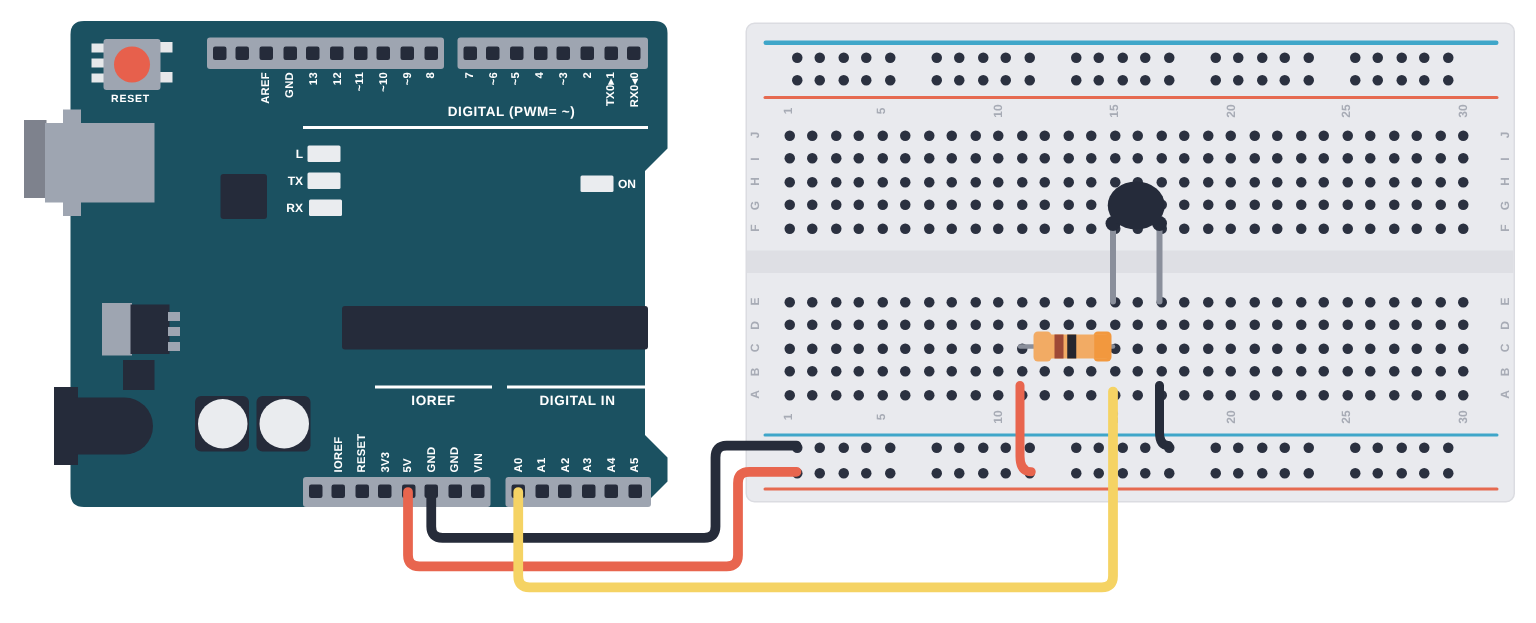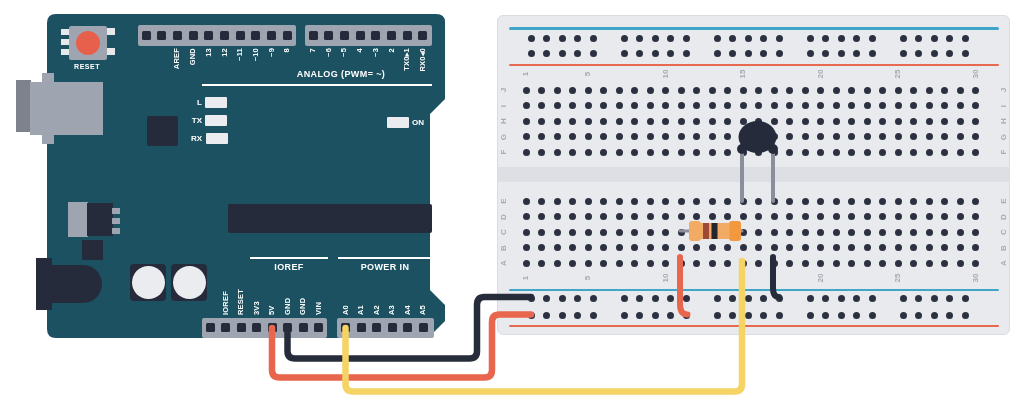--- a/index.html
+++ b/index.html
@@ -519,26 +519,26 @@
     <div class="abs dark" style="left:171px;top:264px;width:36px;height:37px;border-radius:4px;"></div>
     <div class="abs" style="left:172.5px;top:266px;width:33px;height:33px;border-radius:50%;background:#EAECEF;"></div>
 
     <div class="abs dark" style="left:228px;top:204px;width:204px;height:29px;border-radius:2px;"></div>
 
     <div class="strip" style="left:138px;top:25px;width:158px;height:21px;"></div>
     <div class="strip" style="left:305px;top:25px;width:127px;height:21px;"></div>
     <div class="strip" style="left:202px;top:318px;width:125px;height:20px;"></div>
     <div class="strip" style="left:337px;top:318px;width:97px;height:20px;"></div>
 
-    <div class="glabel" style="left:261px;top:69px;width:160px;">ANALOG (PWM=  ~)</div>
+    <div class="glabel" style="left:261px;top:69px;width:160px;">DIGITAL (PWM=  ~)</div>
     <div class="wline" style="left:202px;top:84px;width:230px;"></div>
     <div class="wline" style="left:250px;top:257px;width:78px;"></div>
     <div class="wline" style="left:338px;top:257px;width:95px;"></div>
     <div class="glabel" style="left:249px;top:262px;width:80px;">IOREF</div>
-    <div class="glabel" style="left:340px;top:262px;width:90px;">POWER IN</div>
+    <div class="glabel" style="left:340px;top:262px;width:90px;">DIGITAL IN</div>
 
     <div class="led" style="left:387px;top:117px;width:22px;height:11px;"></div>
     <div class="ledlabel" style="left:412px;top:117px;width:30px;text-align:left;">ON</div>
   <div class="pin" style="left: 141.5px; top: 31px;"></div>
       <div class="pin" style="left: 157.2px; top: 31px;"></div>
       <div class="pin" style="left: 172.9px; top: 31px;"></div>
       <div class="rlabel rl-right rl-white" style="left: 172.4px; top: 88px; width: 40px;">AREF</div>
       <div class="pin" style="left: 188.6px; top: 31px;"></div>
       <div class="rlabel rl-right rl-white" style="left: 188.1px; top: 88px; width: 40px;">GND</div>
       <div class="pin" style="left: 204.3px; top: 31px;"></div>

